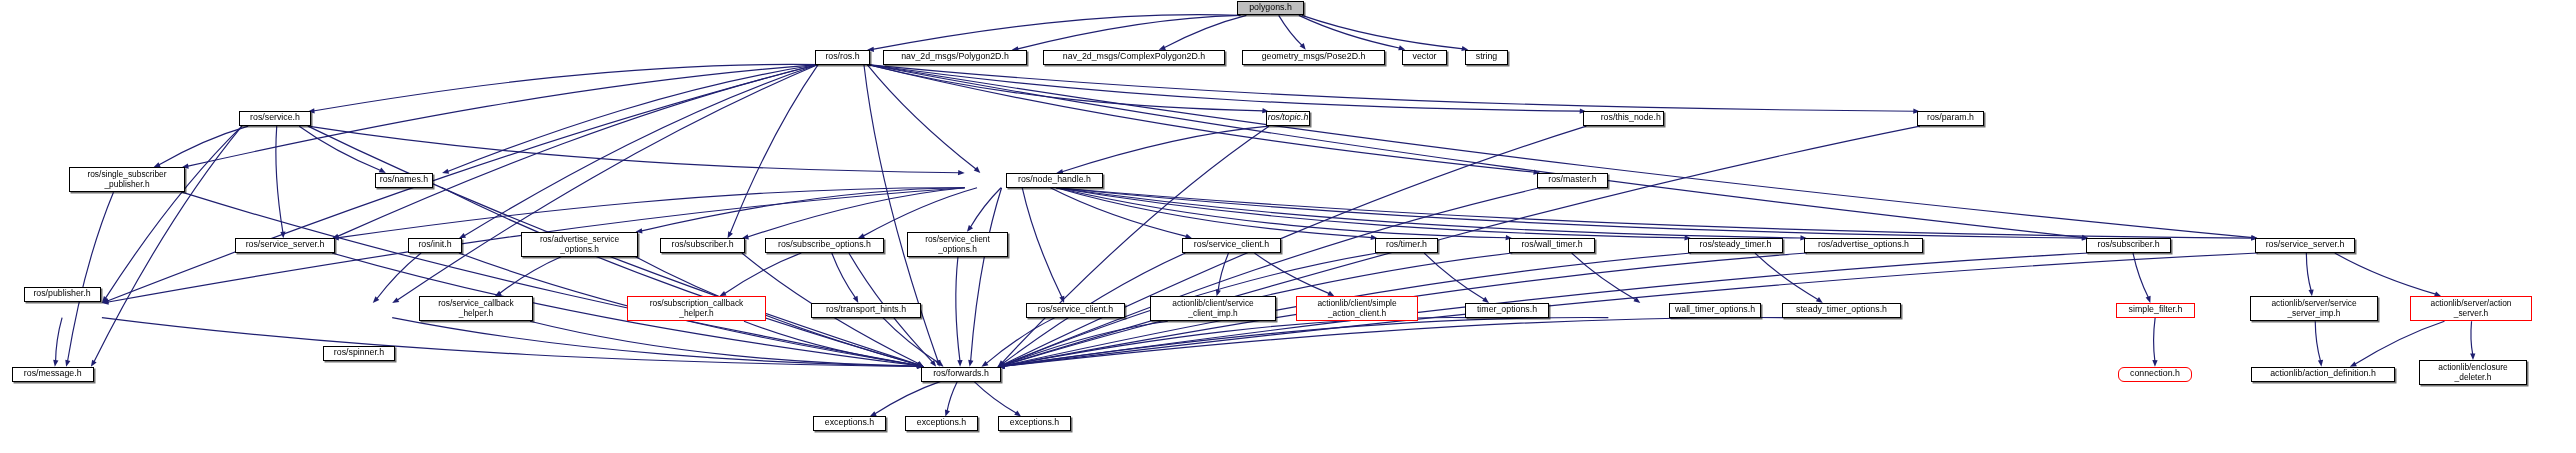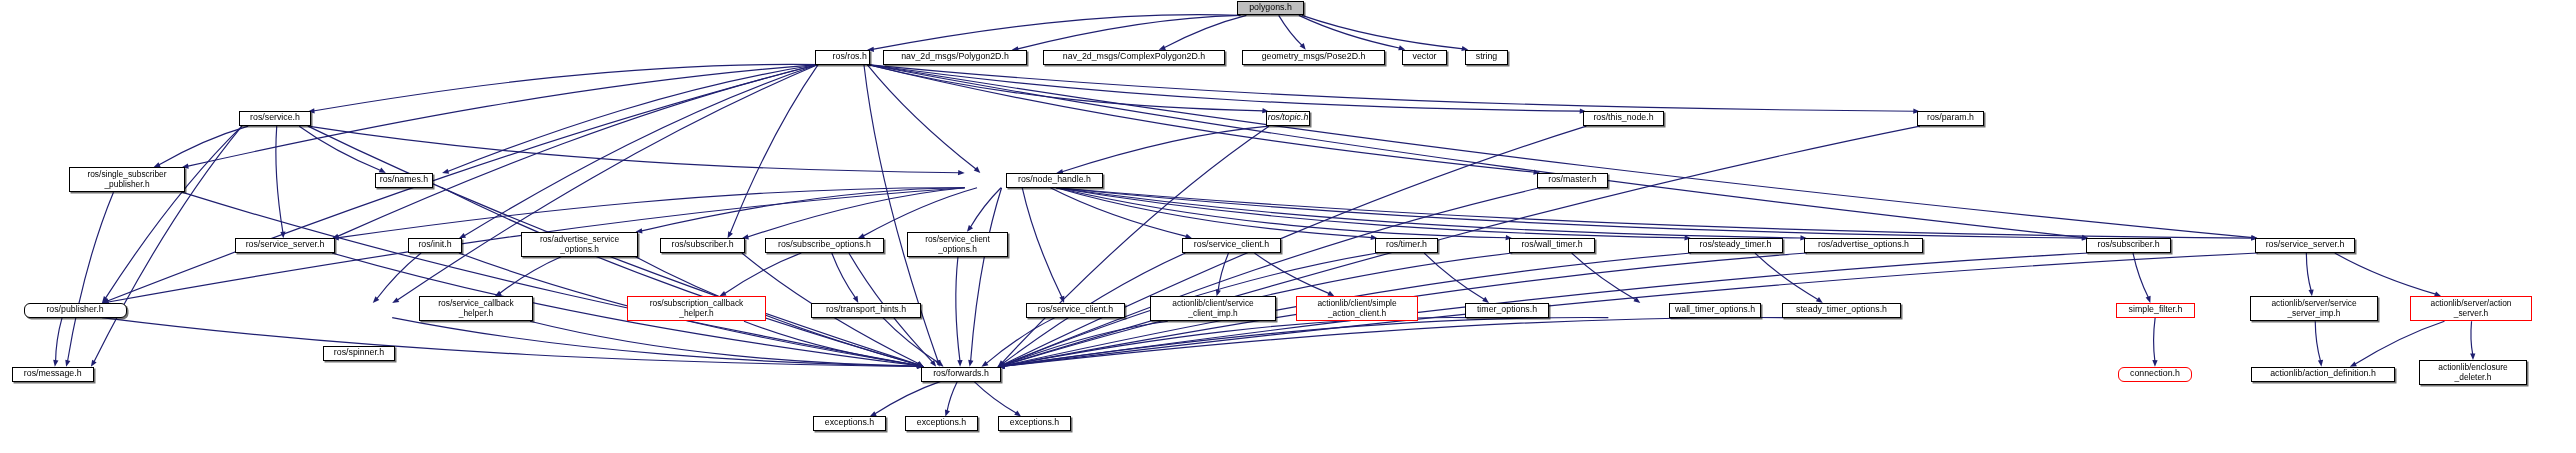--- a/index.html
+++ b/index.html
@@ -211,21 +211,21 @@
       <polygon class="ah" points="0,0 -9,-3.6 -9,3.6" transform="translate(1186.3,568.0) rotate(153.7)"></polygon>
       <path d="M1305.9,520.0 C1298.0,536.1 1293.2,553.2 1291.8,561.4"></path>
       <polygon class="ah" points="0,0 -9,-3.6 -9,3.6" transform="translate(1289.6,568.0) rotate(108.8)"></polygon>
       <path d="M1328.6,520.0 C1348.9,539.7 1372.3,555.3 1387.3,563.8"></path>
       <polygon class="ah" points="0,0 -9,-3.6 -9,3.6" transform="translate(1392.9,568.0) rotate(36.7)"></polygon>
     </svg>
   <div id="nodes">
       <div class="node root" style="left: 1237px; top: 0.7px; width: 67px; height: 14.7px; font-size: 8.8px;">
         <span class="lbl">polygons.h</span>
       </div>
-      <div class="node" style="left: 815px; top: 50px; width: 55px; height: 14.7px; font-size: 8.8px; justify-content: flex-end;">
+      <div class="node" style="left: 815px; top: 50px; width: 55px; height: 14.7px; font-size: 8.8px;">
         <span class="lbl">ros/ros.h</span>
       </div>
       <div class="node" style="left: 883px; top: 50px; width: 144px; height: 14.7px; font-size: 8.8px;">
         <span class="lbl">nav_2d_msgs/Polygon2D.h</span>
       </div>
       <div class="node" style="left: 1043px; top: 50px; width: 182px; height: 14.7px; font-size: 8.8px;">
         <span class="lbl">nav_2d_msgs/ComplexPolygon2D.h</span>
       </div>
       <div class="node" style="left: 1242px; top: 50px; width: 143px; height: 14.7px; font-size: 8.8px;">
         <span class="lbl">geometry_msgs/Pose2D.h</span>
@@ -235,21 +235,21 @@
       </div>
       <div class="node" style="left: 1465px; top: 50px; width: 43px; height: 14.7px; font-size: 8.8px;">
         <span class="lbl">string</span>
       </div>
       <div class="node" style="left: 239px; top: 111px; width: 72px; height: 14.7px; font-size: 8.8px;">
         <span class="lbl">ros/service.h</span>
       </div>
       <div class="node" style="left: 1266px; top: 111px; width: 44px; height: 14.7px; font-size: 8.8px; font-style: italic;">
         <span class="lbl">ros/topic.h</span>
       </div>
-      <div class="node" style="left: 1583px; top: 111px; width: 81px; height: 14.7px; font-size: 8.8px;">
+      <div class="node" style="left: 1583px; top: 111px; width: 81px; height: 14.7px; font-size: 8.8px; justify-content: flex-end;">
         <span class="lbl">ros/this_node.h</span>
       </div>
       <div class="node" style="left: 1917px; top: 111px; width: 67px; height: 14.7px; font-size: 8.8px;">
         <span class="lbl">ros/param.h</span>
       </div>
       <div class="node" style="left: 69px; top: 167px; width: 116px; height: 25px; font-size: 8.4px;">
         <span class="lbl">ros/single_subscriber
 _publisher.h</span>
       </div>
       <div class="node" style="left: 375px; top: 173px; width: 58px; height: 14.7px; font-size: 8.8px;">
@@ -295,21 +295,21 @@
       </div>
       <div class="node" style="left: 1804px; top: 238px; width: 119px; height: 14.7px; font-size: 8.8px;">
         <span class="lbl">ros/advertise_options.h</span>
       </div>
       <div class="node" style="left: 2086px; top: 238px; width: 85px; height: 14.7px; font-size: 8.8px;">
         <span class="lbl">ros/subscriber.h</span>
       </div>
       <div class="node" style="left: 2255px; top: 238px; width: 100px; height: 14.7px; font-size: 8.8px;">
         <span class="lbl">ros/service_server.h</span>
       </div>
-      <div class="node" style="left: 23.5px; top: 303px; width: 103px; height: 14.7px; font-size: 8.8px; border-radius: 6px;">
+      <div class="node" style="left: 23.5px; top: 287px; width: 77px; height: 14.7px; font-size: 8.8px;">
         <span class="lbl">ros/publisher.h</span>
       </div>
       <div class="node" style="left: 323px; top: 303px; width: 72px; height: 14.7px; font-size: 8.8px; margin-top: 43px;">
         <span class="lbl">ros/spinner.h</span>
       </div>
       <div class="node" style="left: 419px; top: 296px; width: 114px; height: 25px; font-size: 8.4px;">
         <span class="lbl">ros/service_callback
 _helper.h</span>
       </div>
       <div class="node red" style="left: 627px; top: 296px; width: 139px; height: 25px; font-size: 8.4px;">

